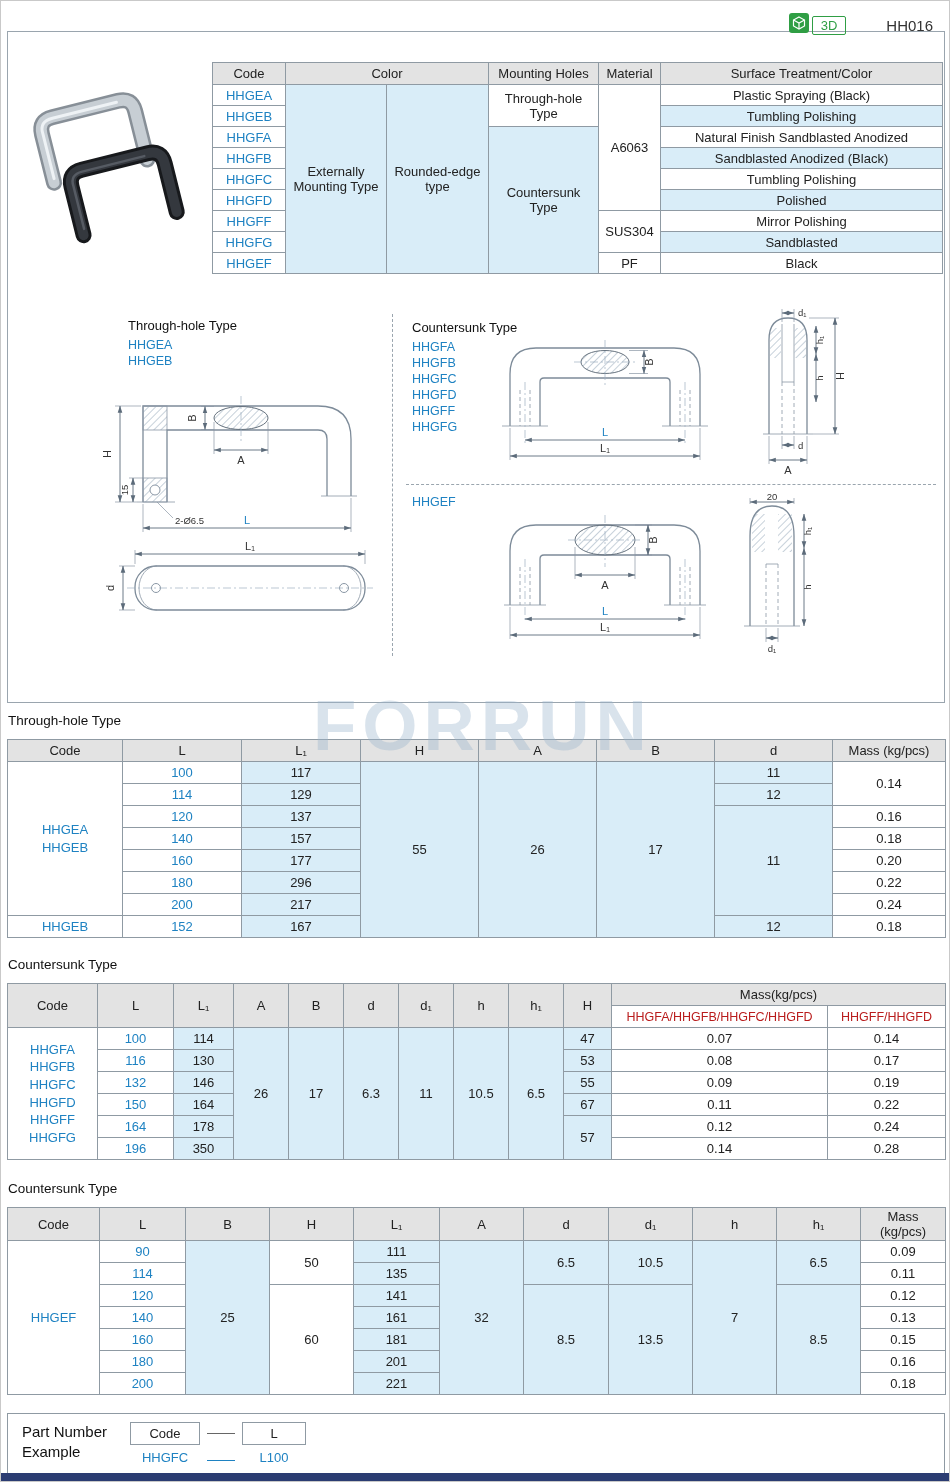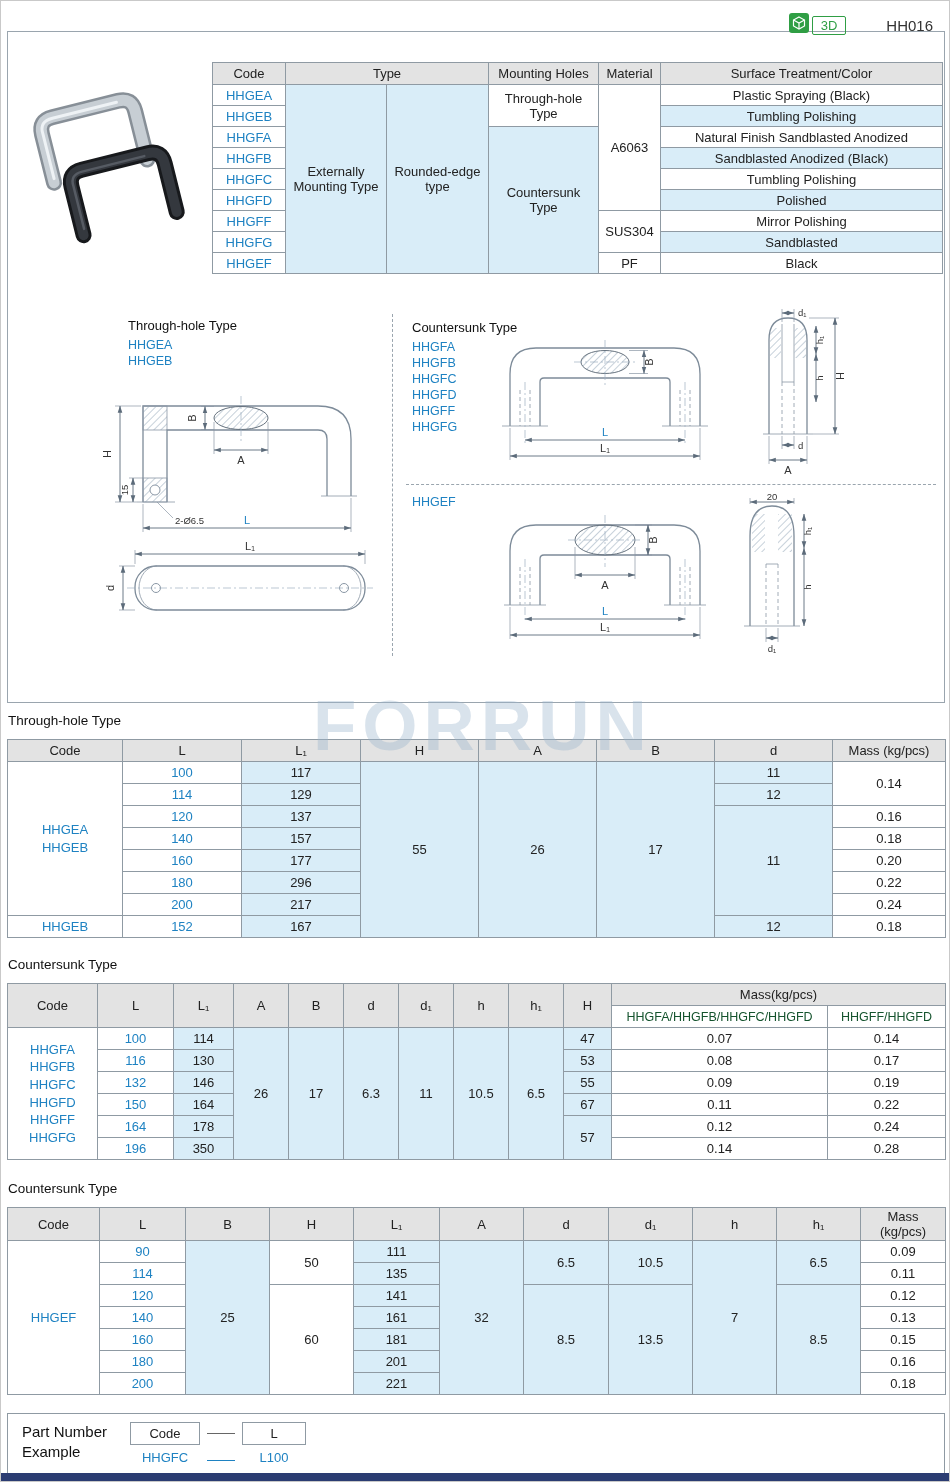--- a/index.html
+++ b/index.html
@@ -17,21 +17,21 @@
 
   
   table { border-collapse:collapse; table-layout:fixed; font-size:13px; }
   td, th { border:1px solid #8f9aa3; text-align:center; vertical-align:middle; padding:1px 3px; }
   th { background:#e3e3e3; font-weight:normal; color:#222; height:22px; }
   .blue { color:#1e82c2; }
   .lb { background:#d9edf8; }
   .ml { white-space:pre-line; line-height:1.35; }
   .spec td { height:21px; }
   .dtable td { height:22px; }
-  .subh { color:#14532d; font-size:12.5px; background:#fff; }
+  .subh { color:#b91c1c; font-size:12.5px; background:#fff; }
 
   .sect-title { position:absolute; left:7px; font-size:13.5px; color:#111; z-index:4; }
   .abs { position:absolute; }
 
   
   .dr-title { position:absolute; font-size:13px; color:#111; }
   .dr-codes { position:absolute; font-size:12.5px; color:#1e82c2; line-height:16px; }
   .div-v { position:absolute; border-left:1px dashed #9aa5ae; }
   .div-h { position:absolute; border-top:1px dashed #9aa5ae; }
 
@@ -102,21 +102,21 @@
             <col style="width:73px">
             <col style="width:101px">
             <col style="width:102px">
             <col style="width:110px">
             <col style="width:62px">
             <col style="width:282px">
           </colgroup>
         <thead>
           <tr>
             <th>Code</th>
-            <th colspan="2">Type</th>
+            <th colspan="2">Color</th>
             <th>Mounting Holes</th>
             <th>Material</th>
             <th>Surface Treatment/Color</th>
           </tr>
         </thead>
         <tbody>
           <tr>
             <td class="blue">HHGEA</td>
             <td rowspan="9" class="lb">Externally Mounting Type</td>
             <td rowspan="9" class="lb">Rounded-edge type</td>

